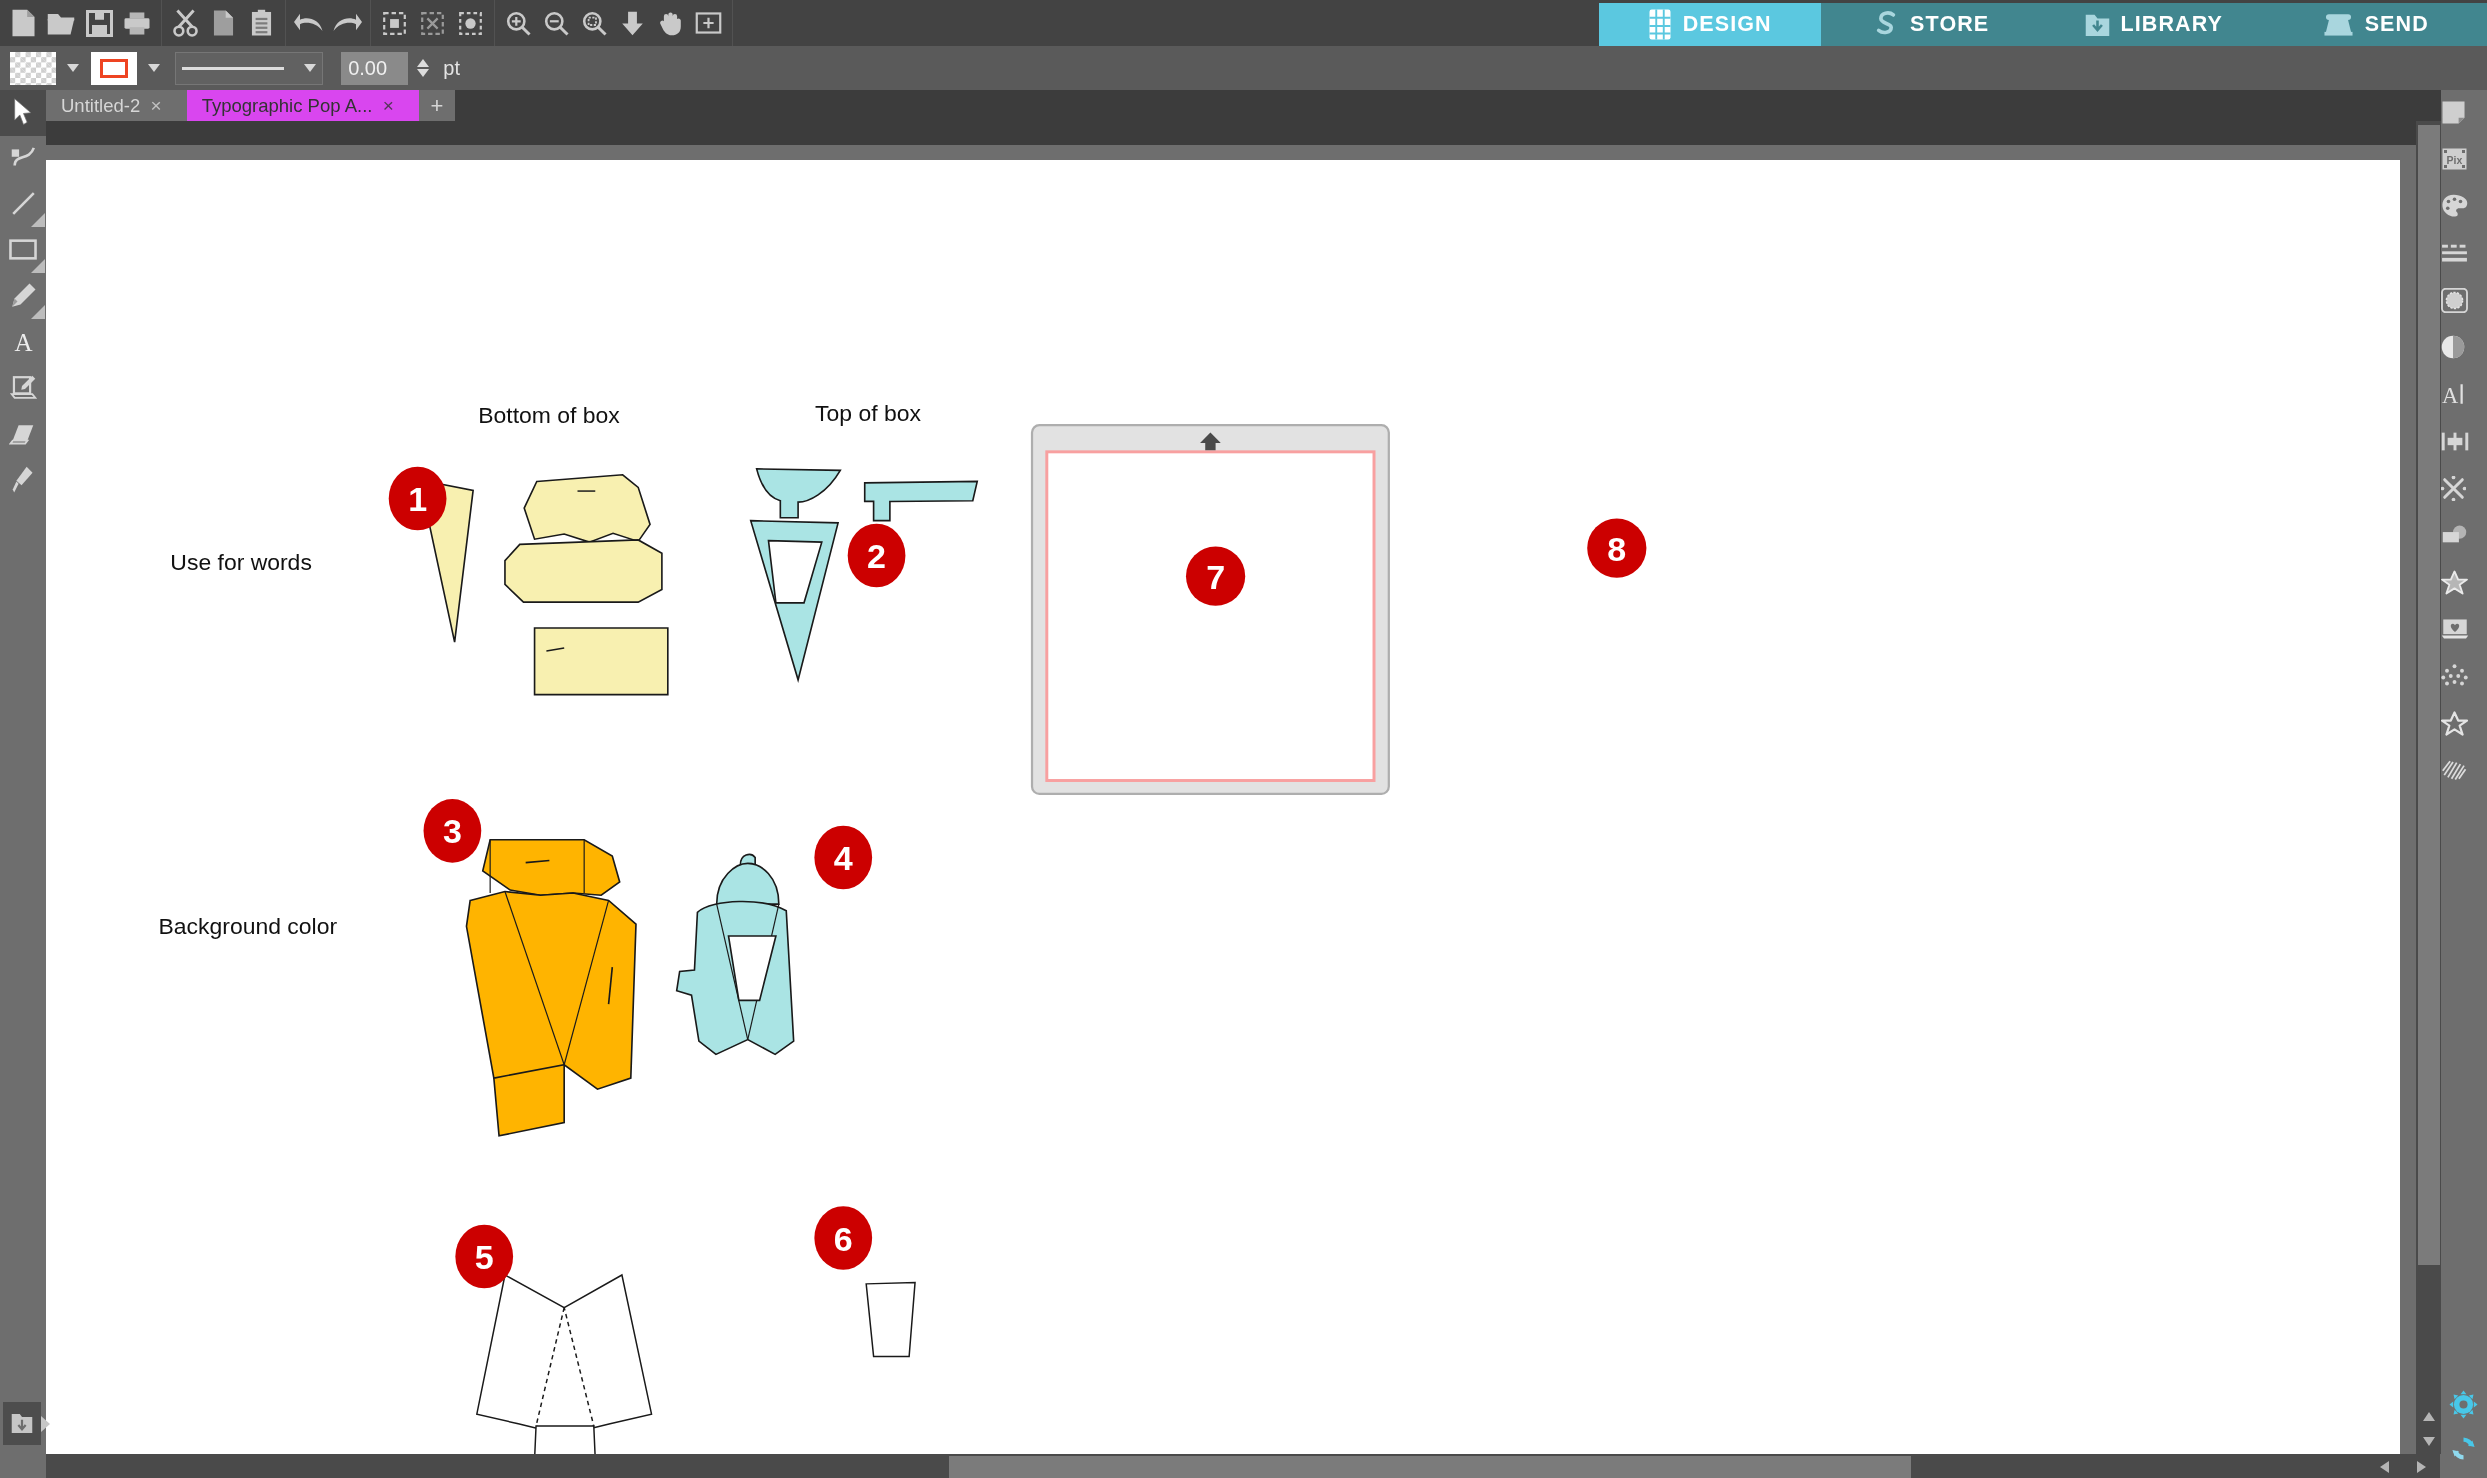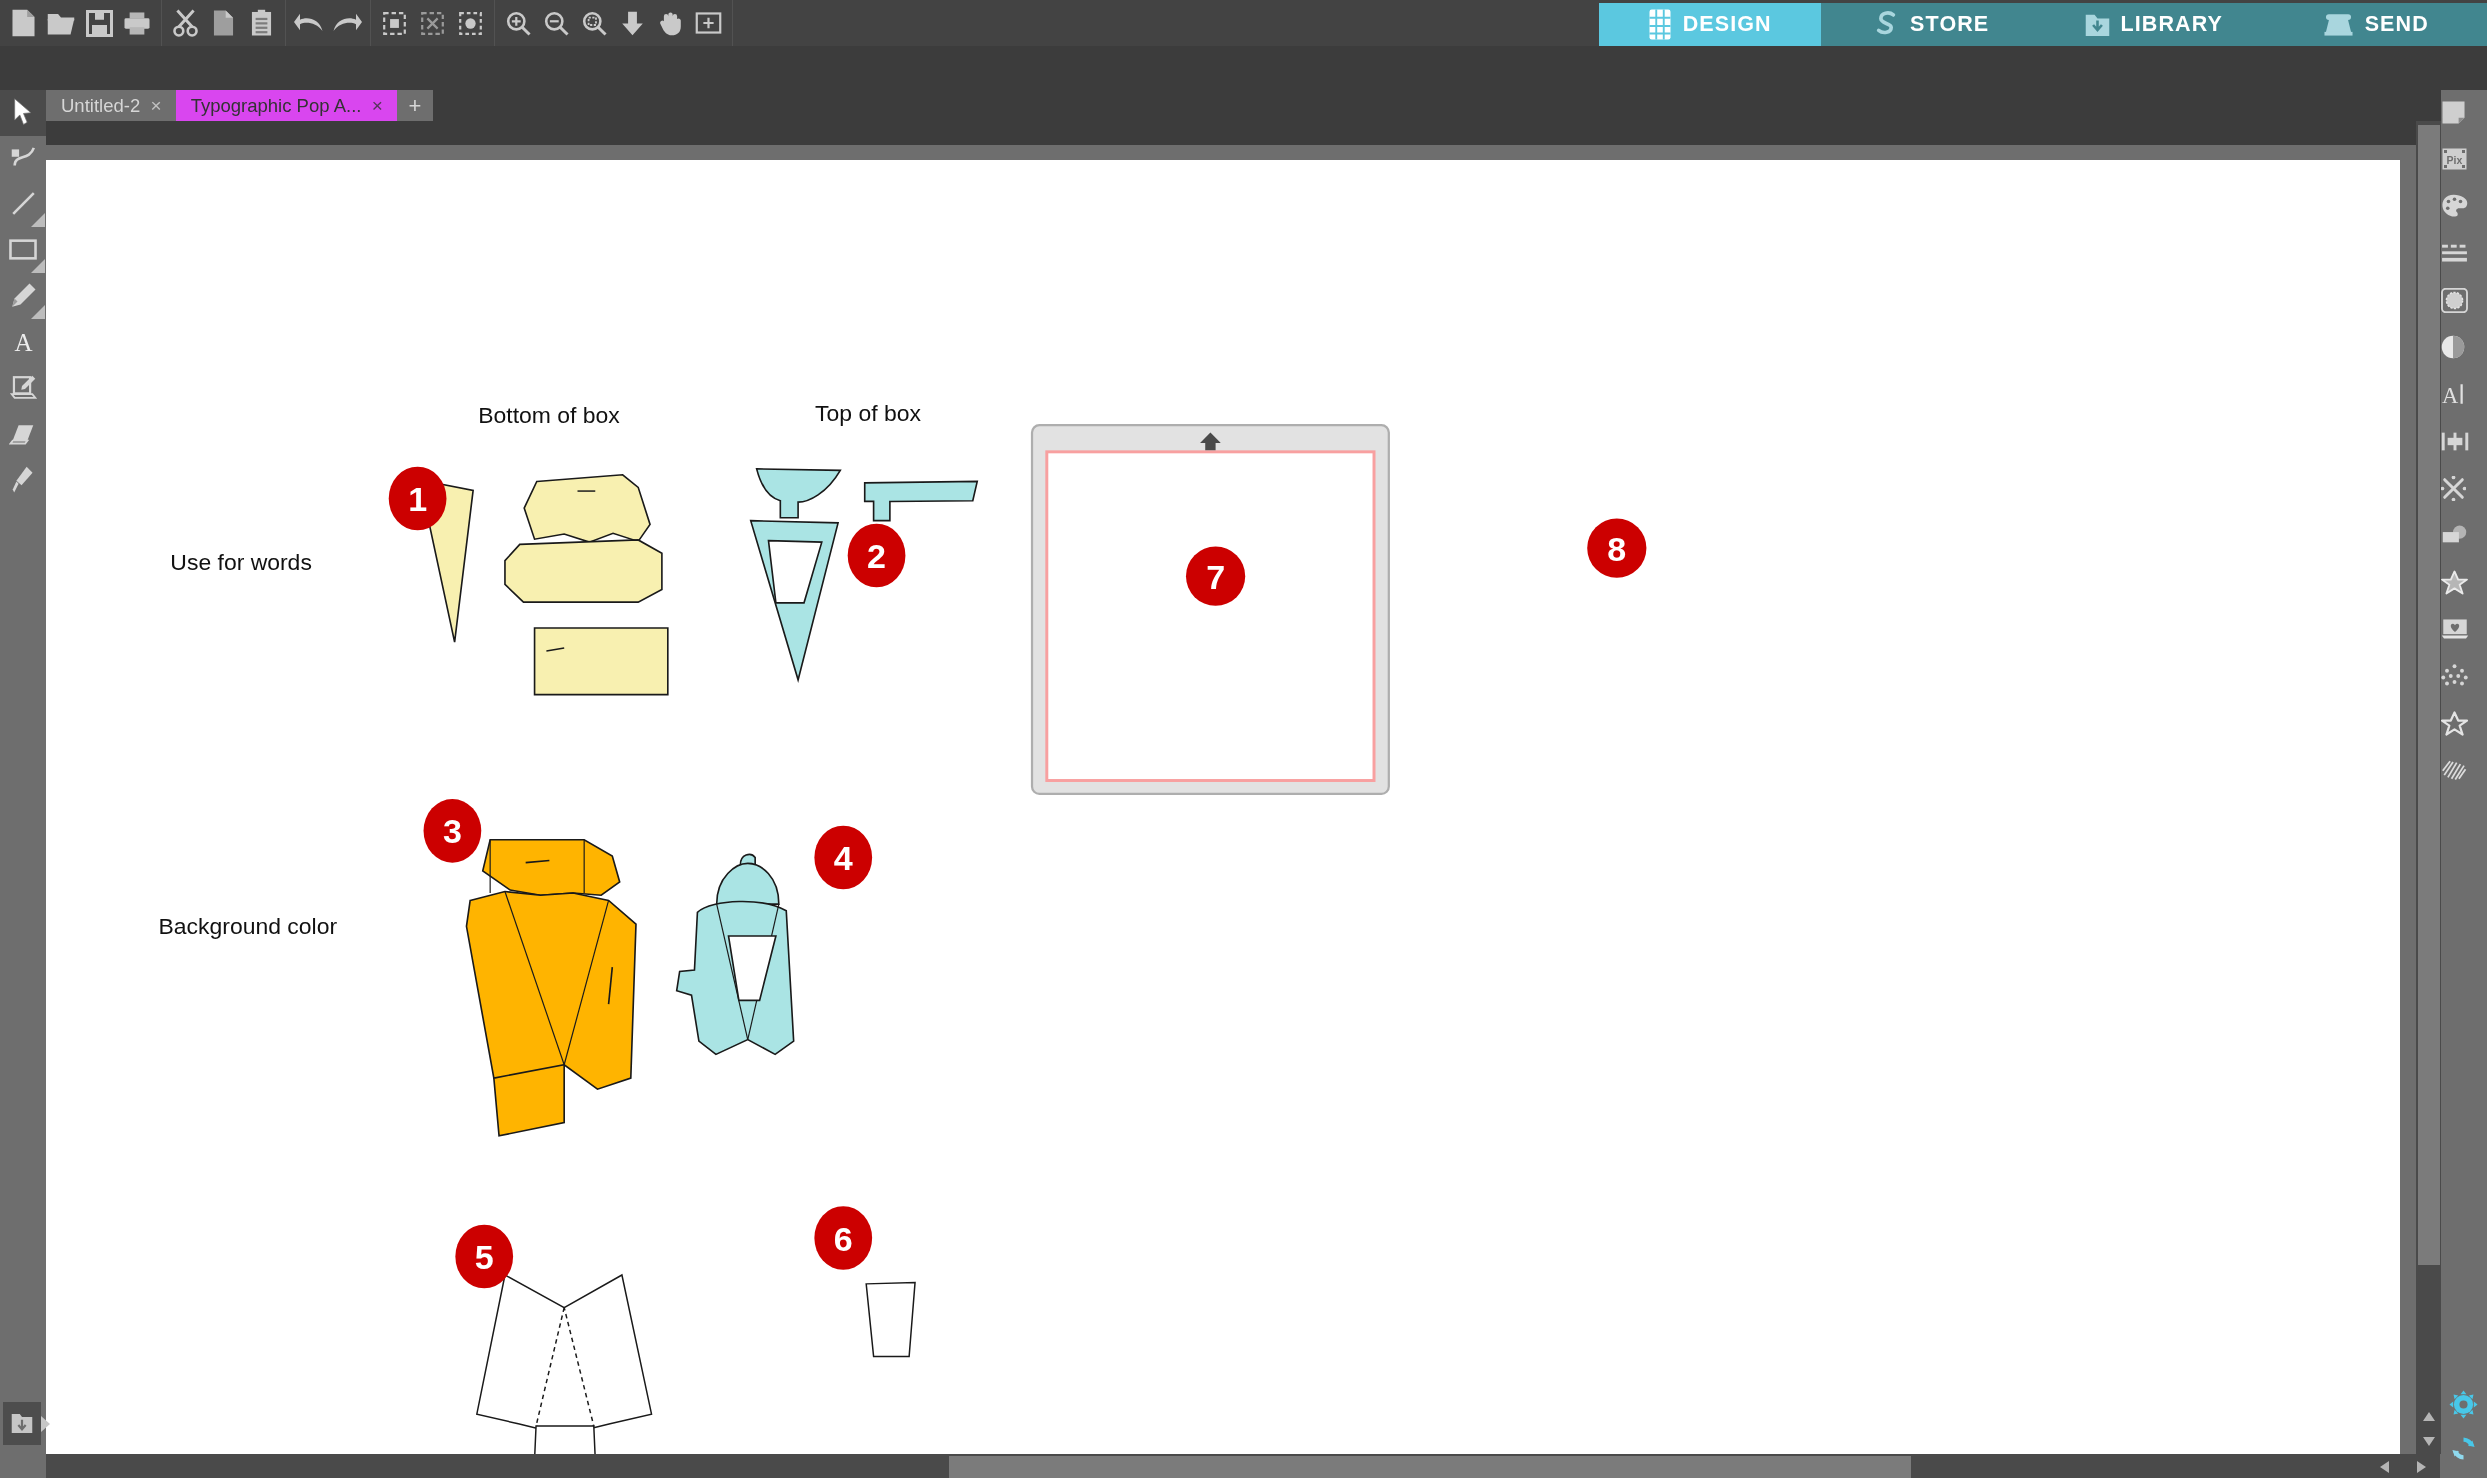--- a/index.html
+++ b/index.html
@@ -94,21 +94,21 @@
   .spinner .dn { border-top: 8.1px solid #dcdcdc; }
   .pt-label { color: #e4e4e4; font-size: 20px; margin-left: 10.4px; }
 
   
   #doc-tabs {
     position: absolute; left: 46px; top: 90px; height: 31px;
     display: flex; align-items: stretch;
   }
   .doc-tab {
     display: flex; align-items: center; gap: 10.4px;
-    padding: 0 14px 0 15px; font-size: 18.5px;
+    padding: 0 25px 0 15px; font-size: 18.5px;
     background: #6e6e6e; color: #d6d6d6;
     cursor: pointer;
   }
   .doc-tab.active { background: #d946ef; color: #333333; }
   .doc-tab .tab-x { font-size: 19px; opacity: .8; cursor: pointer; }
   .doc-tab-add {
     width: 36px; display: flex; align-items: center; justify-content: center;
     background: #6e6e6e; color: #d6d6d6; font-size: 22px; cursor: pointer;
   }
   #tabs-strip {
@@ -379,20 +379,38 @@
               <rect x="4" y="4" width="34" height="8" rx="4" fill="#a9d6de"></rect>
               <path d="M8 12 h26 l4 16 H4 z" fill="#a9d6de"></path>
               <rect x="2" y="28" width="38" height="5" fill="#a9d6de"></rect>
             </svg>
         </span>
         <span>SEND</span>
       </div>
     </div>
   </div>
 
+  <div id="style-toolbar">
+    <div class="swatch-checker"></div>
+    <div class="caret-down"></div>
+    <div class="swatch-stroke">
+        <i></i>
+      </div>
+    <div class="caret-down"></div>
+    <div class="line-select">
+      <span class="ln"></span>
+      <span class="caret-down" style="margin:0"></span>
+    </div>
+    <div class="num-field" title="0.00">0.00</div>
+    <div class="spinner">
+      <span class="up"></span>
+      <span class="dn"></span>
+    </div>
+    <div class="pt-label">pt</div>
+  </div>
 
   <div id="tabs-strip"></div>
   <div id="doc-tabs">
     <div class="doc-tab">
       <span>Untitled-2</span>
       <span class="tab-x">×</span>
     </div>
     <div class="doc-tab active">
       <span>Typographic Pop A...</span>
       <span class="tab-x">×</span>

